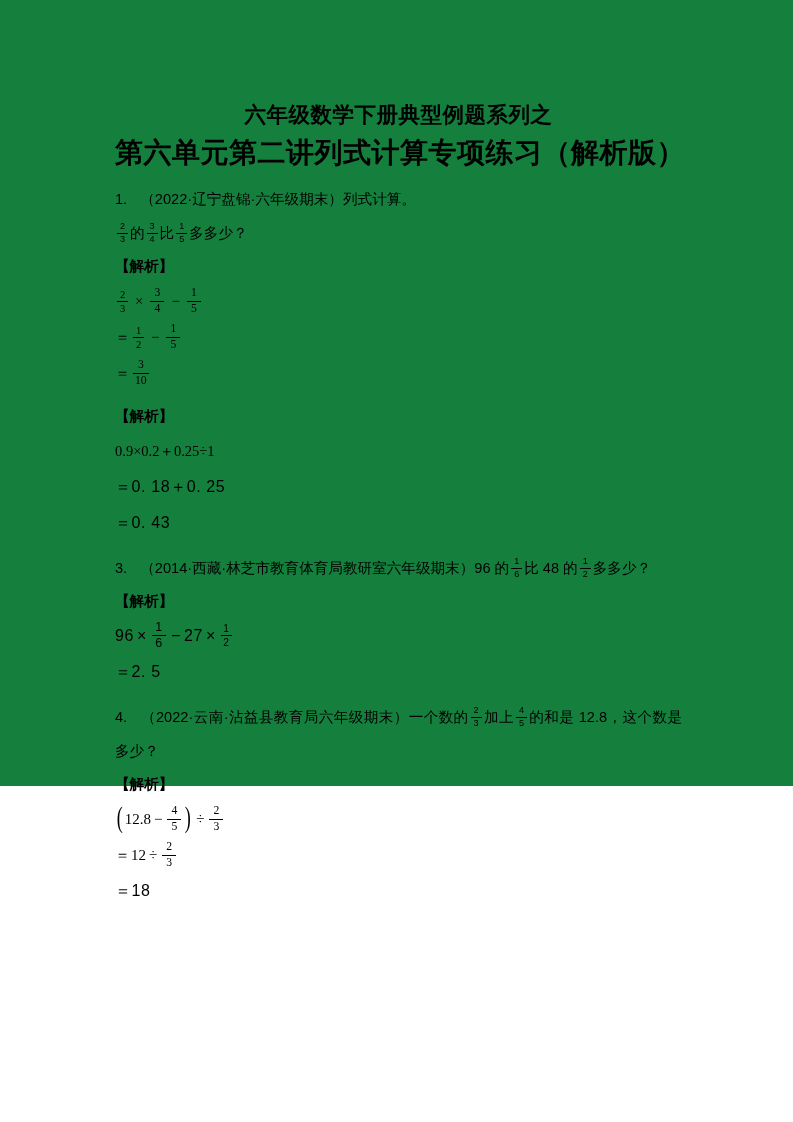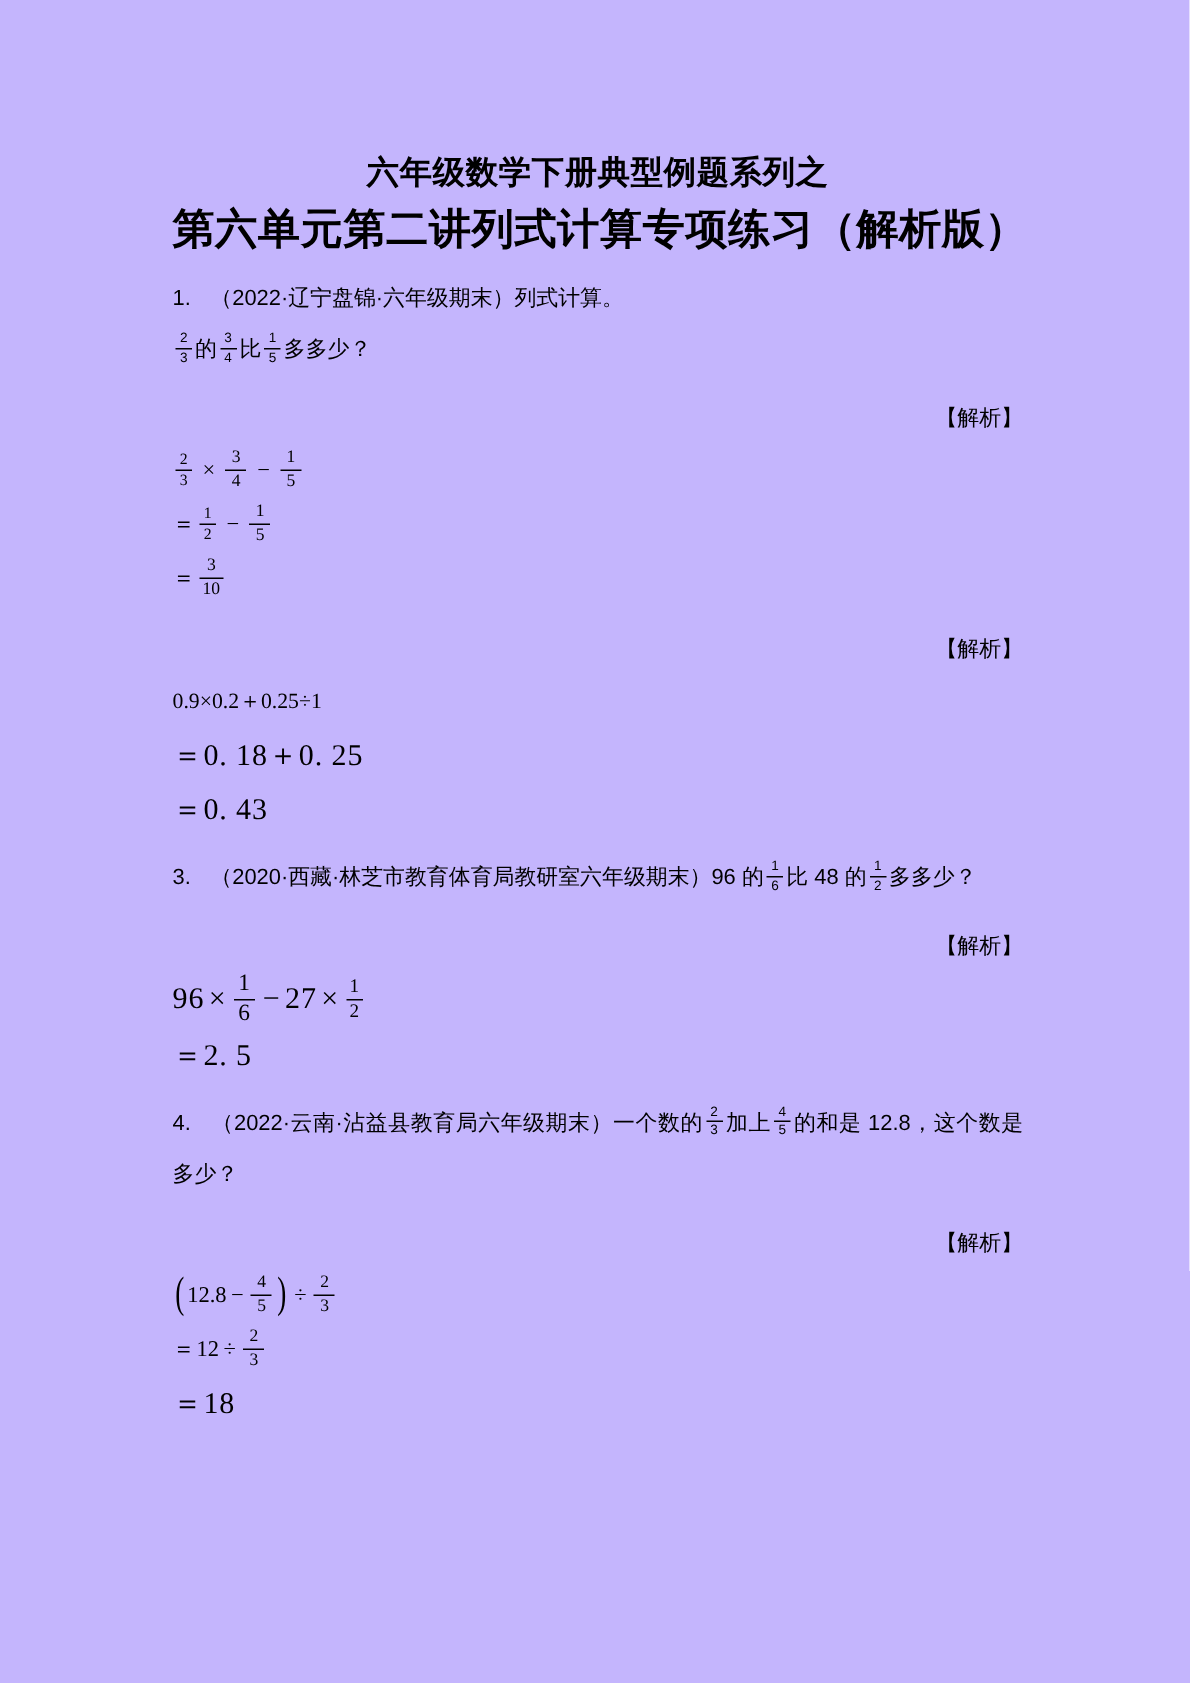--- a/index.html
+++ b/index.html
@@ -10,22 +10,22 @@
   body {
     width: 793px;
     height: 1122px;
     font-family: "Liberation Sans", "DejaVu Sans", sans-serif;
     color: #000000;
     overflow: hidden;
   }
   .page {
     position: relative;
     width: 793px;
-    height: 1122px;
-    background: #c4b5fd;
+    height: 786px;
+    background: #15803d;
     box-sizing: border-box;
     padding: 96px 111px 0 115px;
   }
 
   
   .doc-title {
     text-align: center;
     font-weight: bold;
     font-size: 21.5px;
     line-height: 38px;
@@ -41,42 +41,41 @@
   }
   .q-text {
     font-size: 14.6px;
     line-height: 34px;
     text-align: justify;
     text-justify: inter-ideograph;
   }
   .analysis-label {
     font-size: 14.6px;
     line-height: 30px;
-    font-weight: normal;
-    margin-top: 14px;
-    text-align: right;
+    font-weight: bold;
+    margin-top: 1px;
   }
 
   
   .solution {
     margin-top: 2px;
   }
   .sol-line {
     font-size: 15px;
     line-height: 36px;
     white-space: nowrap;
     display: block;
   }
   .sol-line.serif {
     font-family: "Liberation Serif", "DejaVu Serif", serif;
     font-size: 14.5px;
   }
   .sol-line.gothic {
-    font-family: Liberation Serif, serif;
-    font-size: 20px;
+    font-family: Liberation Sans, sans-serif;
+    font-size: 16px;
     letter-spacing: 0.6px;
   }
 
   
   .frac {
     display: inline-flex;
     flex-direction: column;
     align-items: center;
     justify-content: center;
     vertical-align: middle;
@@ -198,21 +197,21 @@
     <div class="solution">
       <span class="sol-line serif">0.9×0.2＋0.25÷1</span>
       <span class="sol-line gothic">＝0. 18＋0. 25</span>
       <span class="sol-line gothic">＝0. 43</span>
     </div>
   </div>
 
   <div class="question">
     <div class="q-text">
       <span>3.</span>
-      <span style="display:inline-block;width:9px"></span><span>（2020·西藏·林芝市教育体育局教研室六年级期末）</span><span>96 的</span><span class="frac">
+      <span style="display:inline-block;width:9px"></span><span>（2014·西藏·林芝市教育体育局教研室六年级期末）</span><span>96 的</span><span class="frac">
           <span class="nu">1</span>
           <span class="bar"></span>
           <span class="de">6</span>
         </span><span>比 48 的</span><span class="frac">
           <span class="nu">1</span>
           <span class="bar"></span>
           <span class="de">2</span>
         </span><span>多多少？</span>
     </div>
     <div class="analysis-label">【解析】</div>

